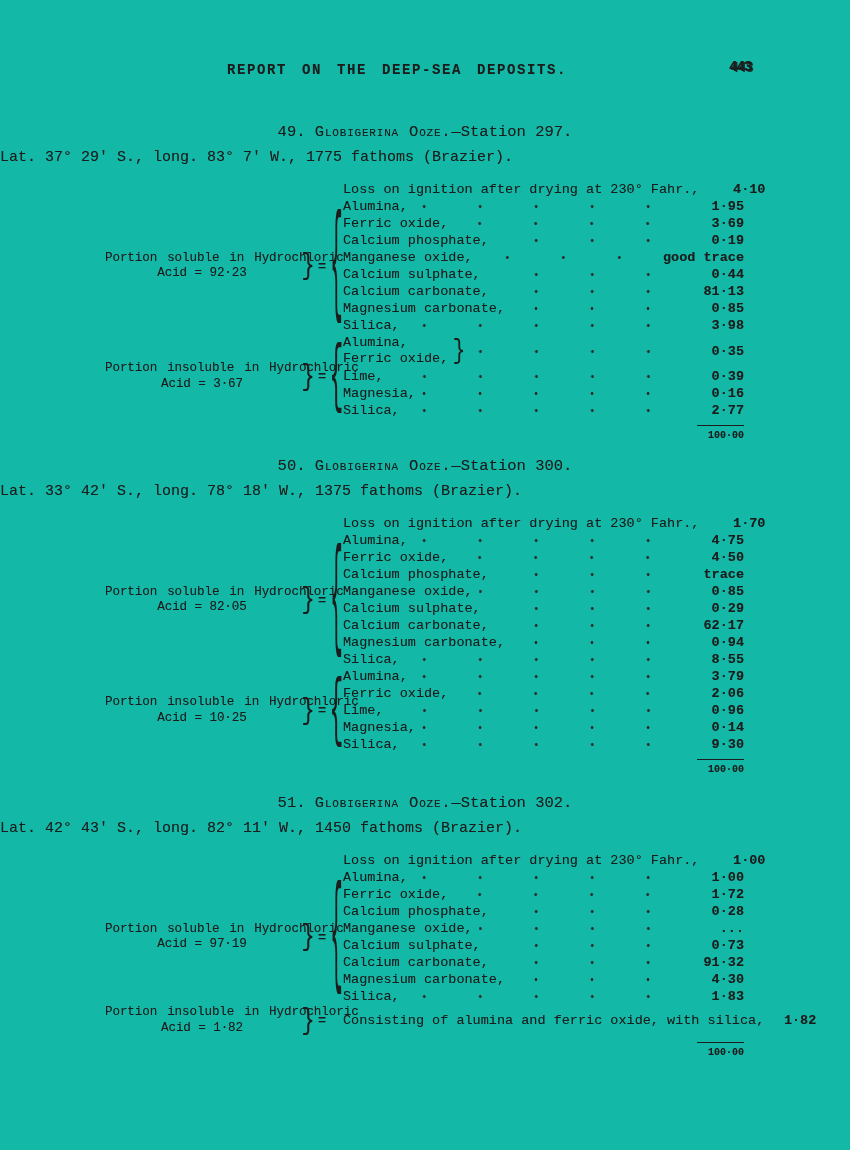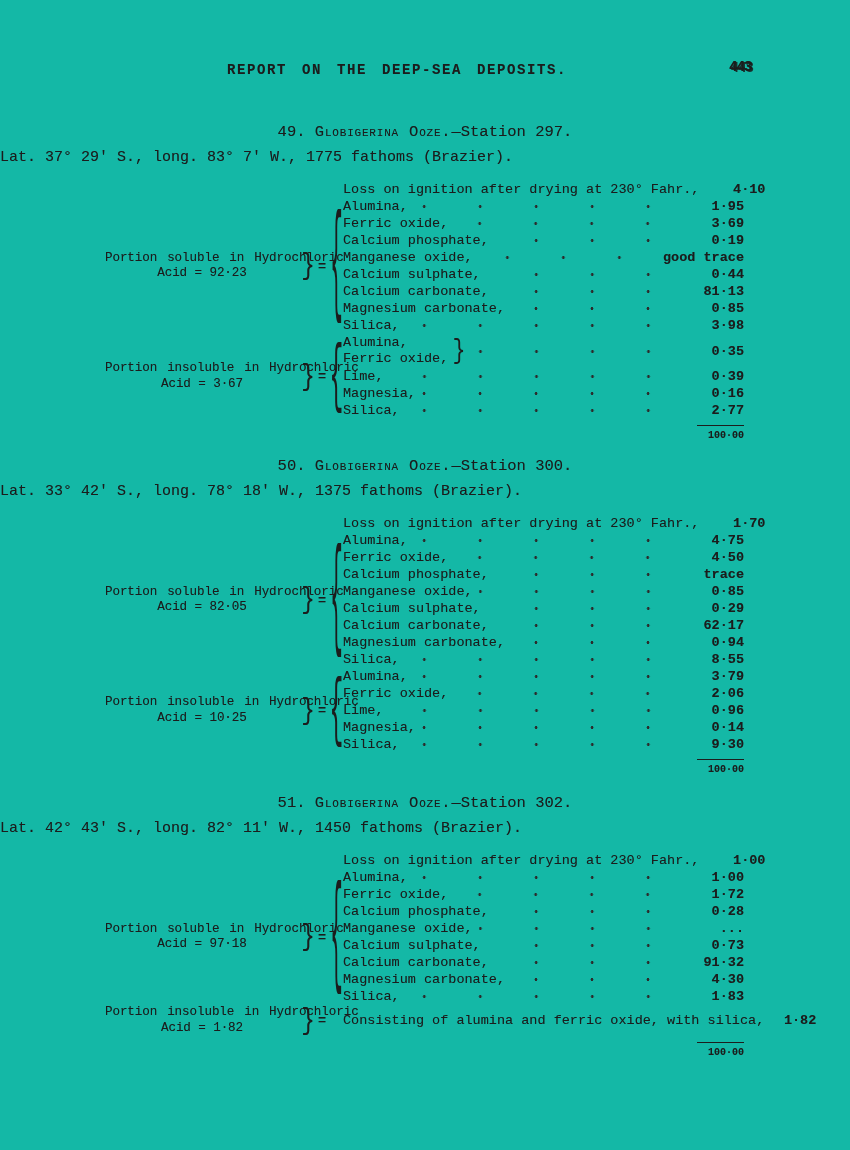--- a/index.html
+++ b/index.html
@@ -326,21 +326,21 @@
       <div class="trow loss-row" style="padding-right:13px">
         <span class="tname">Loss on ignition after drying at 230° Fahr.,</span>
         <span class="leader"></span>
         <span class="tval">1·00</span>
       </div>
 
       <div class="grp">
         <div class="glabel">
           <div class="gtext">
             <div class="l1">Portion soluble in Hydrochloric</div>
-            <div class="l2">Acid = 97·18</div>
+            <div class="l2">Acid = 97·19</div>
           </div>
           <div class="beq">
             <span class="b2">}</span>
             <span class="eq">=</span>
           </div>
         </div>
         <div class="bigbrace b8">{</div>
         <div class="grows">
           <div class="trow">
               <span class="tname">Alumina,</span>

